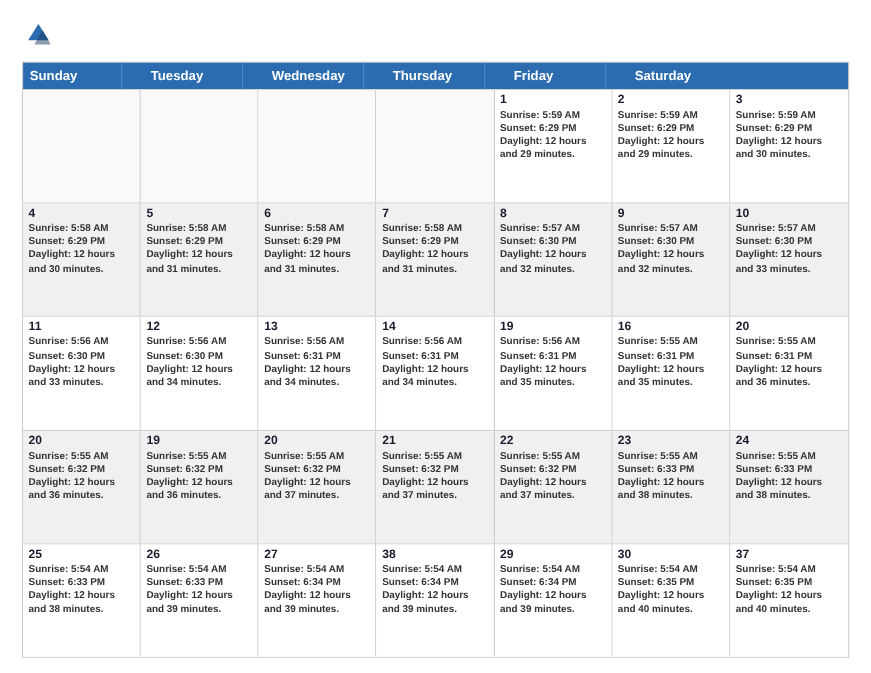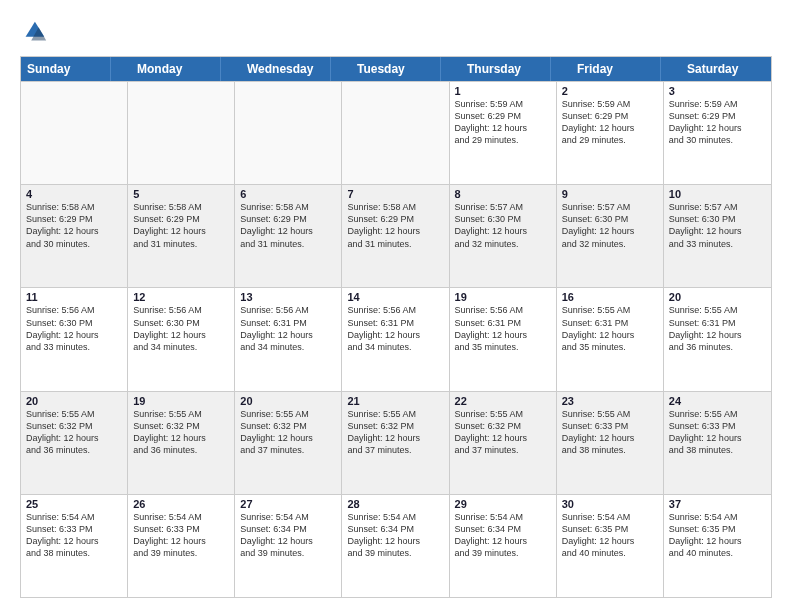--- a/index.html
+++ b/index.html
@@ -109,20 +109,21 @@
     .day-num {
       font-size: 11px;
       font-weight: bold;
       color: #1a1a2e;
       margin-bottom: 1px;
     }
     .cell-text {
       font-size: 9px;
       line-height: 1.35;
       color: #333;
+      font-weight: bold;
     }
   </style>
 </head>
 <body>
 
 <div class="page">
   <div class="header">
     <div class="logo">
       <svg class="logo-icon" viewBox="0 0 30 30">
         <polygon points="16,4 26,20 6,20" fill="#2b6cb0"></polygon>
@@ -135,23 +136,22 @@
     </div>
     <div class="title-block">
       <div class="month-title"></div>
       <div class="subtitle"></div>
     </div>
   </div>
 
   <div class="calendar">
     <div class="cal-header-row">
     <div class="cal-header-cell">Sunday</div>
-        <div class="cal-header-cell">Monday</div>
+        <div class="cal-header-cell">Tuesday</div>
         <div class="cal-header-cell">Wednesday</div>
-        <div class="cal-header-cell">Tuesday</div>
         <div class="cal-header-cell">Thursday</div>
         <div class="cal-header-cell">Friday</div>
         <div class="cal-header-cell">Saturday</div>
       </div>
     <div class="cal-body">
     <div class="cal-row">
           <div class="cal-cell empty"></div>
           <div class="cal-cell empty"></div>
           <div class="cal-cell empty"></div>
           <div class="cal-cell empty"></div>
@@ -346,21 +346,21 @@
 and 39 minutes.</div>
           </div>
           <div class="cal-cell">
             <div class="day-num">27</div>
             <div class="cell-text" style="white-space: pre-line;">Sunrise: 5:54 AM
 Sunset: 6:34 PM
 Daylight: 12 hours
 and 39 minutes.</div>
           </div>
           <div class="cal-cell">
-            <div class="day-num">28</div>
+            <div class="day-num">38</div>
             <div class="cell-text" style="white-space: pre-line;">Sunrise: 5:54 AM
 Sunset: 6:34 PM
 Daylight: 12 hours
 and 39 minutes.</div>
           </div>
           <div class="cal-cell">
             <div class="day-num">29</div>
             <div class="cell-text" style="white-space: pre-line;">Sunrise: 5:54 AM
 Sunset: 6:34 PM
 Daylight: 12 hours

